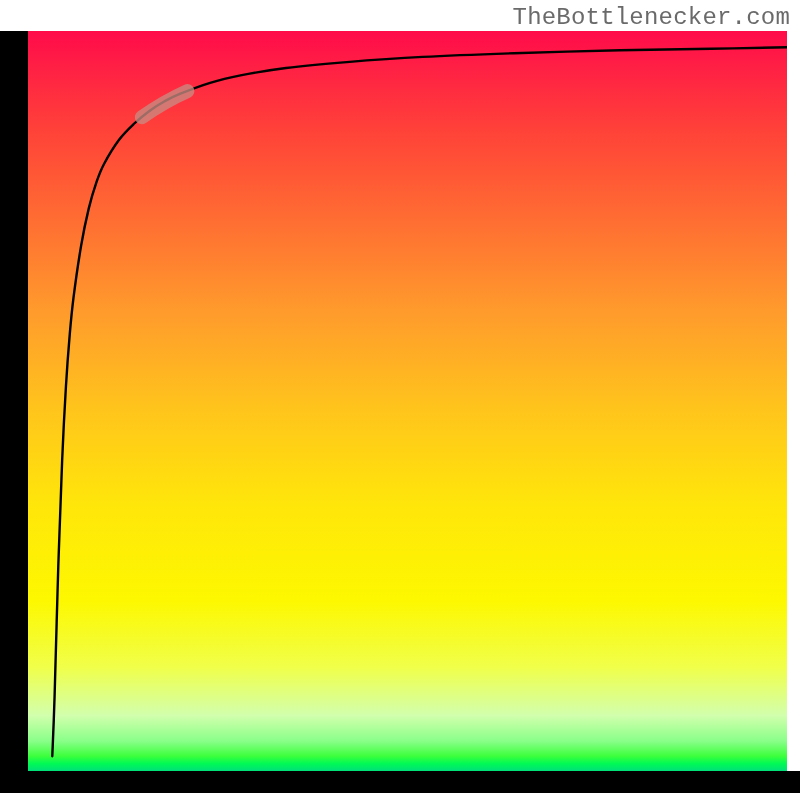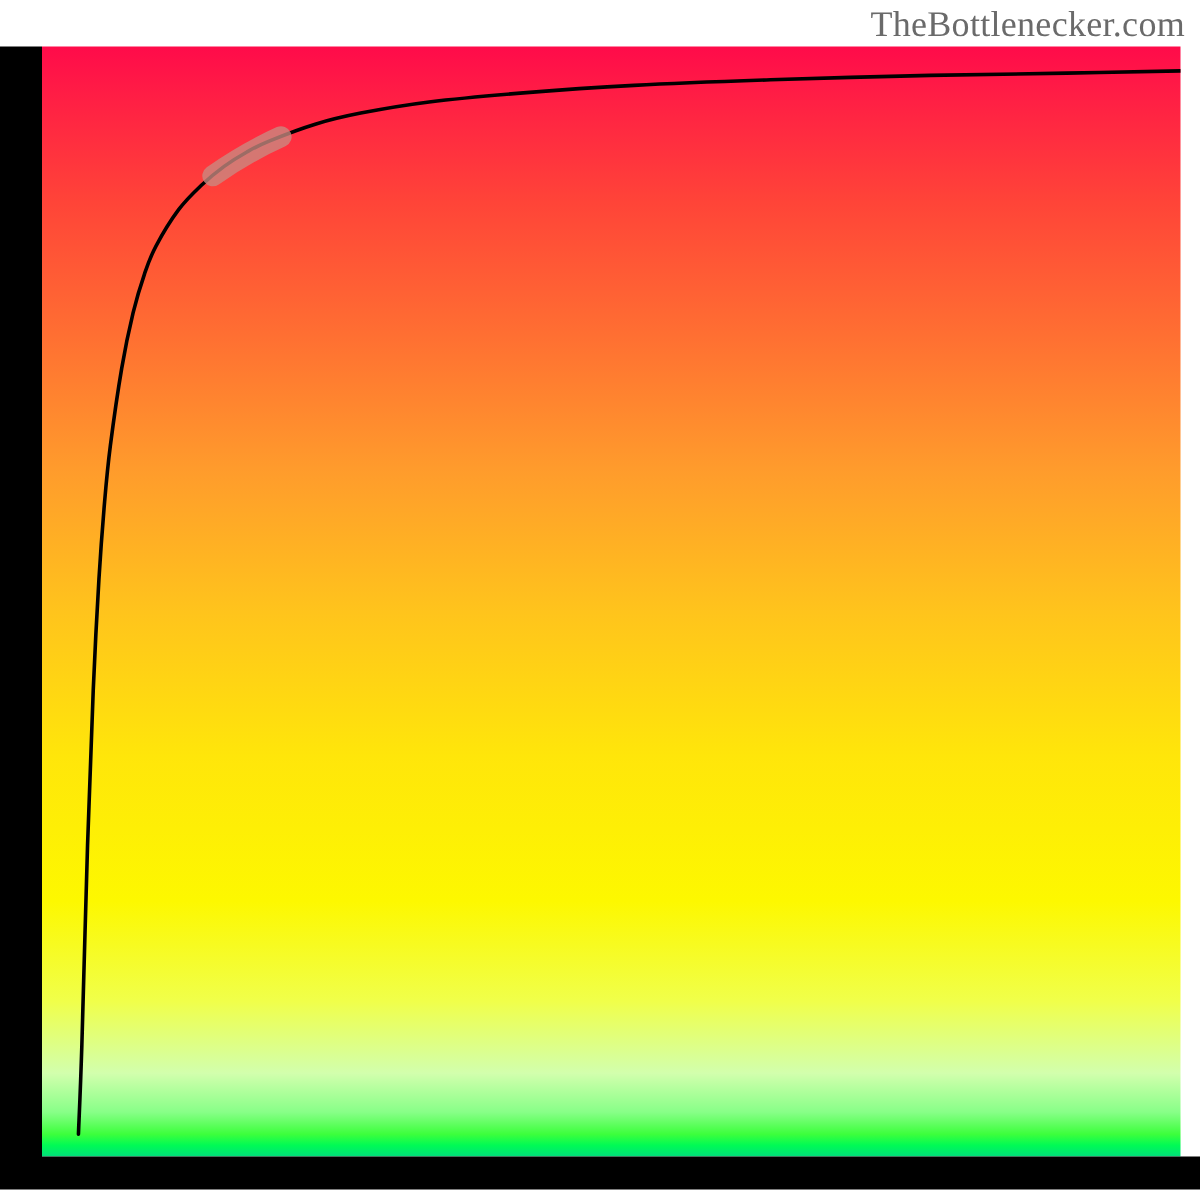--- a/index.html
+++ b/index.html
@@ -15,21 +15,21 @@
     position: relative;
     width: 800px;
     height: 800px;
   }
   .attribution {
     position: absolute;
     top: 4px;
     right: 10px;
     font-size: 24px;
     color: #6a6a6a;
-    font-family: Liberation Serif, serif;
+    font-family: Liberation Mono, monospace;
     letter-spacing: 0.2px;
   }
   .plot-area {
     position: absolute;
     top: 31px;
     left: 28px;
     width: 759px;
     height: 740px;
     
     background: linear-gradient(

